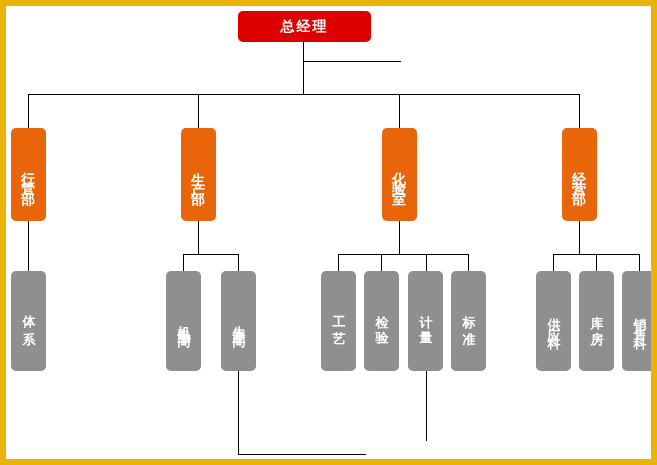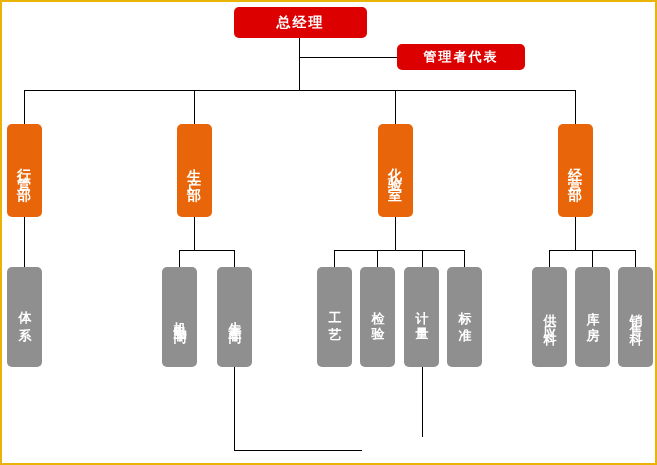--- a/index.html
+++ b/index.html
@@ -1,18 +1,18 @@
 <!DOCTYPE html>
 <html><head>
 <meta charset="utf-8">
 <style>
   html,body { margin:0; padding:0; background:#fff; font-family:"DejaVu Sans","Liberation Sans",sans-serif; }
   .canvas {
     position:relative; width:657px; height:465px; background:#ffffff;
-    border:2px solid #eab308; box-sizing:border-box; overflow:hidden;
+    border:6px solid #eab308; box-sizing:border-box; overflow:hidden;
   }
   .line { position:absolute; background:#000000; }
   .node {
     position:absolute; display:flex; align-items:center; justify-content:center;
     color:#ffffff; font-weight:bold; box-sizing:border-box;
   }
   .node.red    { background:#dd0000; border-radius:5px; font-size:14px; }
   .node.orange { background:#e8650a; border-radius:5px; font-size:14px; }
   .node.gray   { background:#8f8f8f; border-radius:5px; font-size:13px; }
   .node.h { white-space:pre; letter-spacing:2px; }
@@ -54,21 +54,20 @@
   <div class="line" style="left:547px;top:248px;width:87px;height:1px"></div>
   <div class="line" style="left:547px;top:248px;width:1px;height:17px"></div>
   <div class="line" style="left:590px;top:248px;width:1px;height:17px"></div>
   <div class="line" style="left:633px;top:248px;width:1px;height:17px"></div>
 
   <div class="line" style="left:232px;top:365px;width:1px;height:84px"></div>
   <div class="line" style="left:232px;top:448px;width:128px;height:1px"></div>
   <div class="line" style="left:420px;top:365px;width:1px;height:70px"></div>
 
   <div class="node red h" style="left:232px;top:5px;width:133px;height:31px">总经理</div>
-  <div class="node red h" style="left:395px;top:42px;width:128px;height:26px;font-size:13px">管理者代表</div>
 
   <div class="node orange v v3" style="left:5px;top:122px;width:35px;height:93px">行管部</div>
   <div class="node orange v v3" style="left:175px;top:122px;width:35px;height:93px">生产部</div>
   <div class="node orange v v3" style="left:376px;top:122px;width:35px;height:93px">化验室</div>
   <div class="node orange v v3" style="left:556px;top:122px;width:35px;height:93px">经营部</div>
 
   <div class="node gray v v2" style="left:5px;top:265px;width:35px;height:100px">体系</div>
   <div class="node gray v v4" style="left:160px;top:265px;width:35px;height:100px">机电车间</div>
   <div class="node gray v v4" style="left:215px;top:265px;width:35px;height:100px">生产车间</div>
   <div class="node gray v v2" style="left:315px;top:265px;width:35px;height:100px">工艺</div>

